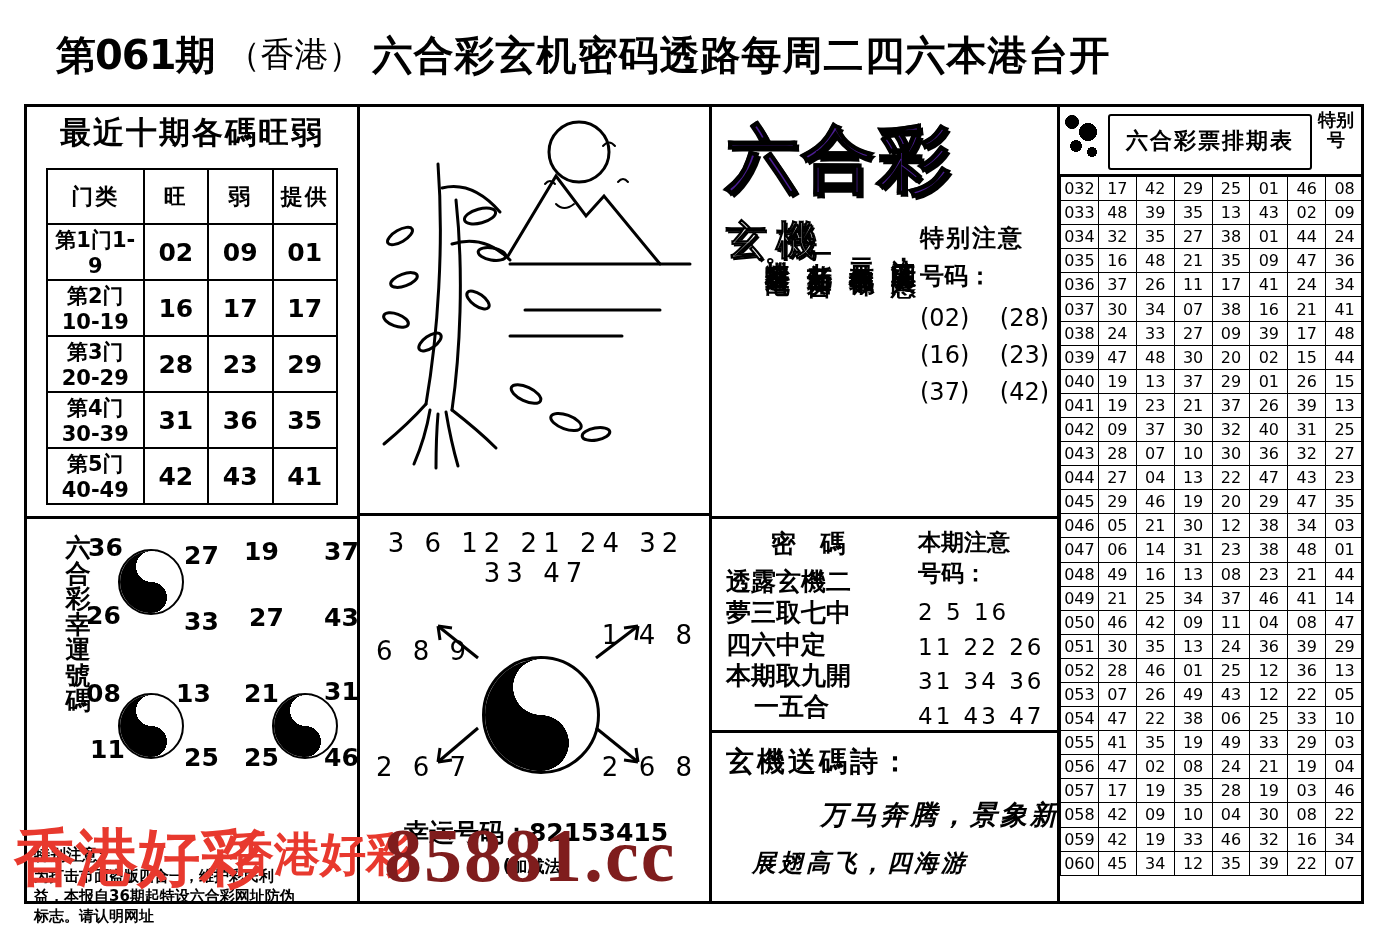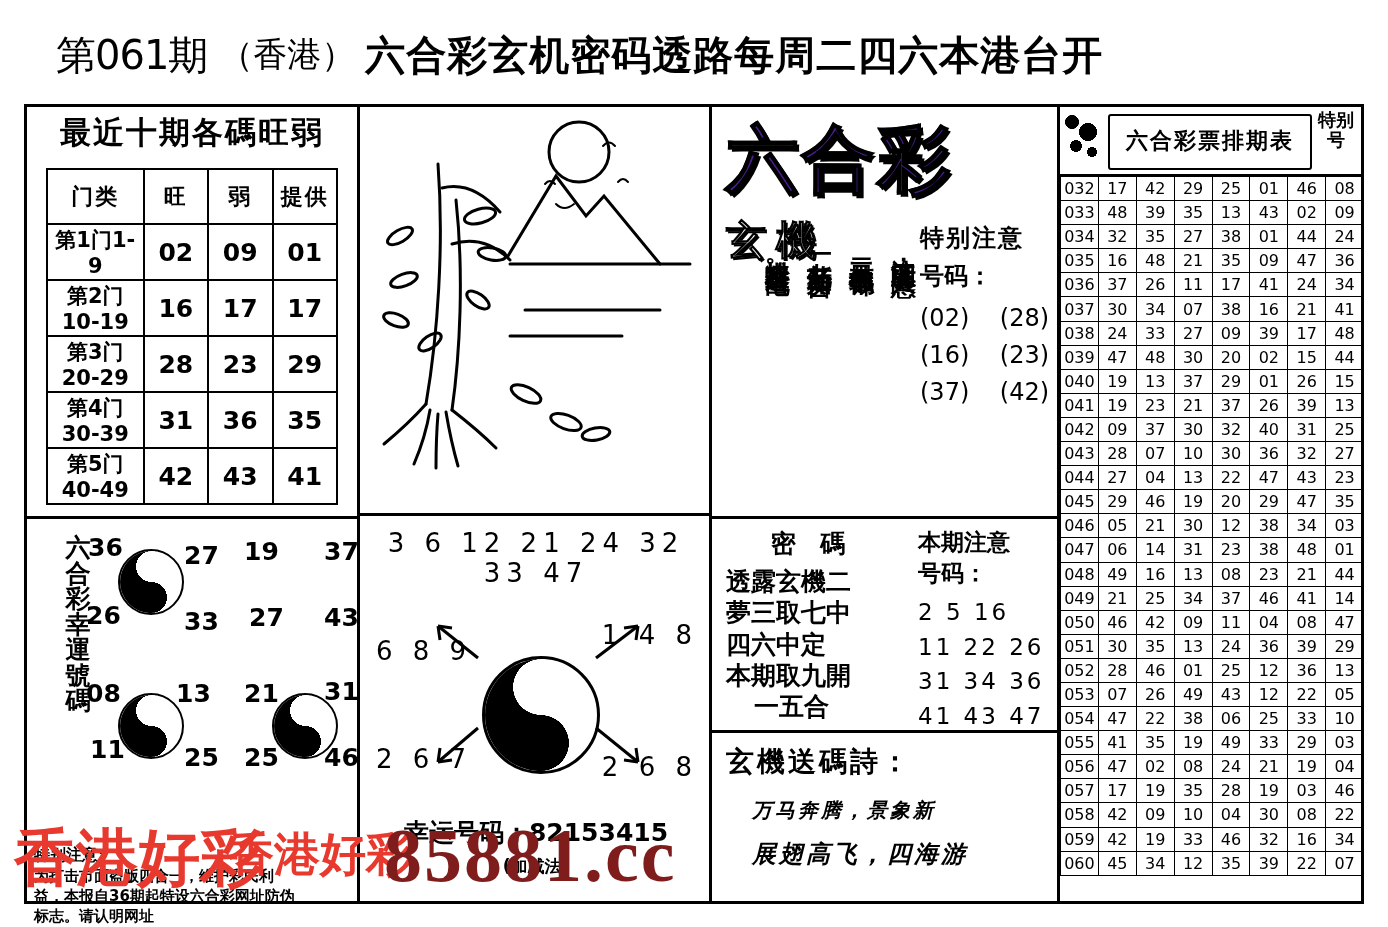--- a/index.html
+++ b/index.html
@@ -12,21 +12,21 @@
     overflow:hidden;
   }
   .page{position:absolute;left:0;top:0;width:1388px;height:927px;}
 
   
   .header{
     position:absolute;left:0;top:24px;width:1388px;height:62px;
     display:flex;align-items:center;
   }
   .hdr-issue{
-    font-size:40px;font-weight:normal;margin-left:56px;letter-spacing:-1px;
+    font-size:40px;font-weight:bold;margin-left:56px;letter-spacing:-1px;
     font-family:"DejaVu Sans","Liberation Sans",sans-serif;
   }
   .hdr-region{font-size:34px;margin-left:12px;}
   .hdr-title{
     font-size:40px;font-weight:bold;margin-left:10px;letter-spacing:1px;
   }
 
   
   .frame{
     position:absolute;left:24px;top:104px;width:1340px;height:800px;
@@ -82,21 +82,21 @@
   }
   .a-note .ttl{font-size:16px;}
 
   
   .b-art{position:absolute;left:360px;top:104px;width:352px;height:412px;box-sizing:border-box;border-bottom:3px solid #000;}
   .b-nums{position:absolute;left:360px;top:516px;width:352px;height:290px;}
   .b-row{position:absolute;left:8px;top:12px;width:336px;text-align:center;
     font-size:26px;letter-spacing:6px;font-weight:normal;}
   .b-left{position:absolute;left:16px;top:120px;font-size:26px;letter-spacing:6px;}
   .b-right{position:absolute;right:14px;top:104px;font-size:26px;letter-spacing:6px;}
-  .b-left2{position:absolute;left:16px;top:228px;font-size:26px;letter-spacing:6px;}
+  .b-left2{position:absolute;left:16px;top:236px;font-size:26px;letter-spacing:6px;}
   .b-right2{position:absolute;right:14px;top:236px;font-size:26px;letter-spacing:6px;}
   .b-yy{position:absolute;left:122px;top:140px;width:112px;height:112px;border-radius:50%;
       background:#fff;border:3px solid #000;overflow:hidden;}
   .b-yy:before{content:"";position:absolute;left:0;top:0;width:56px;height:112px;background:#000;}
   .b-yy:after{content:"";position:absolute;left:28px;top:0;width:56px;height:112px;
       background:
         radial-gradient(circle 14px at 28px 84px,#000 99%,transparent 100%),
         radial-gradient(circle 28px at 28px 84px,#000 99%,transparent 100%),
         radial-gradient(circle 14px at 28px 28px,#fff 99%,transparent 100%),
         radial-gradient(circle 28px at 28px 28px,#fff 99%,transparent 100%);
@@ -131,21 +131,21 @@
   .c-code{position:absolute;left:0;top:8px;width:200px;}
   .c-code .hd{text-align:center;font-size:25px;font-weight:bold;letter-spacing:8px;}
   .c-code .body{margin-top:6px;padding-left:14px;font-size:25px;font-weight:bold;line-height:1.25;}
   .c-code .body .ind{padding-left:28px;}
   .c-cur{position:absolute;left:206px;top:8px;width:142px;}
   .c-cur .t{font-size:23px;font-weight:bold;}
   .c-cur .t2{font-size:23px;font-weight:bold;}
   .c-cur .nums{margin-top:6px;font-size:23px;line-height:1.5;letter-spacing:3px;}
   .c-bot{position:absolute;left:712px;top:730px;width:348px;height:174px;box-sizing:border-box;border-top:3px solid #000;}
   .c-bot .hd{margin:10px 0 0 14px;font-size:28px;font-weight:bold;letter-spacing:3px;}
-  .c-bot .p1{margin:16px 0 4px 40px;font-size:20px;font-weight:bold;font-style:italic;letter-spacing:3px;}
+  .c-bot .p1{margin:16px 0 4px 40px;font-size:27px;font-weight:bold;font-style:italic;letter-spacing:3px;text-align:right;}
   .c-bot .p2{margin:14px 0 0 40px;font-size:24px;font-weight:bold;font-style:italic;letter-spacing:3px;}
 
   
   .d-head{position:absolute;left:1060px;top:104px;width:304px;height:72px;box-sizing:border-box;border-bottom:2px solid #000;}
   .d-head .banner{
     position:absolute;left:48px;top:10px;width:200px;height:52px;
     border:2px solid #000;border-radius:3px;
     text-align:center;font-size:22px;font-weight:bold;line-height:50px;letter-spacing:2px;
   }
   .d-head .blot{position:absolute;left:4px;top:8px;width:36px;height:46px;

